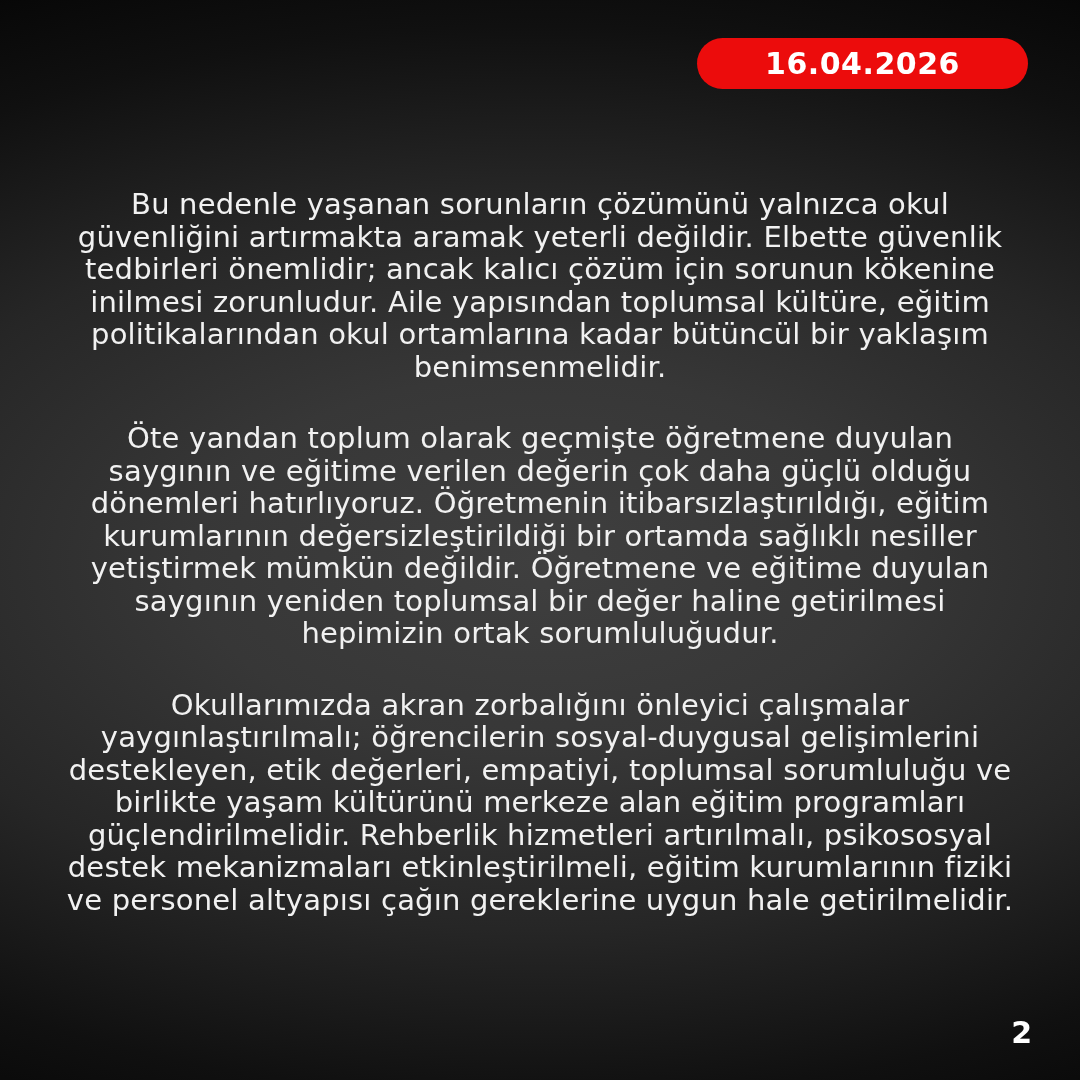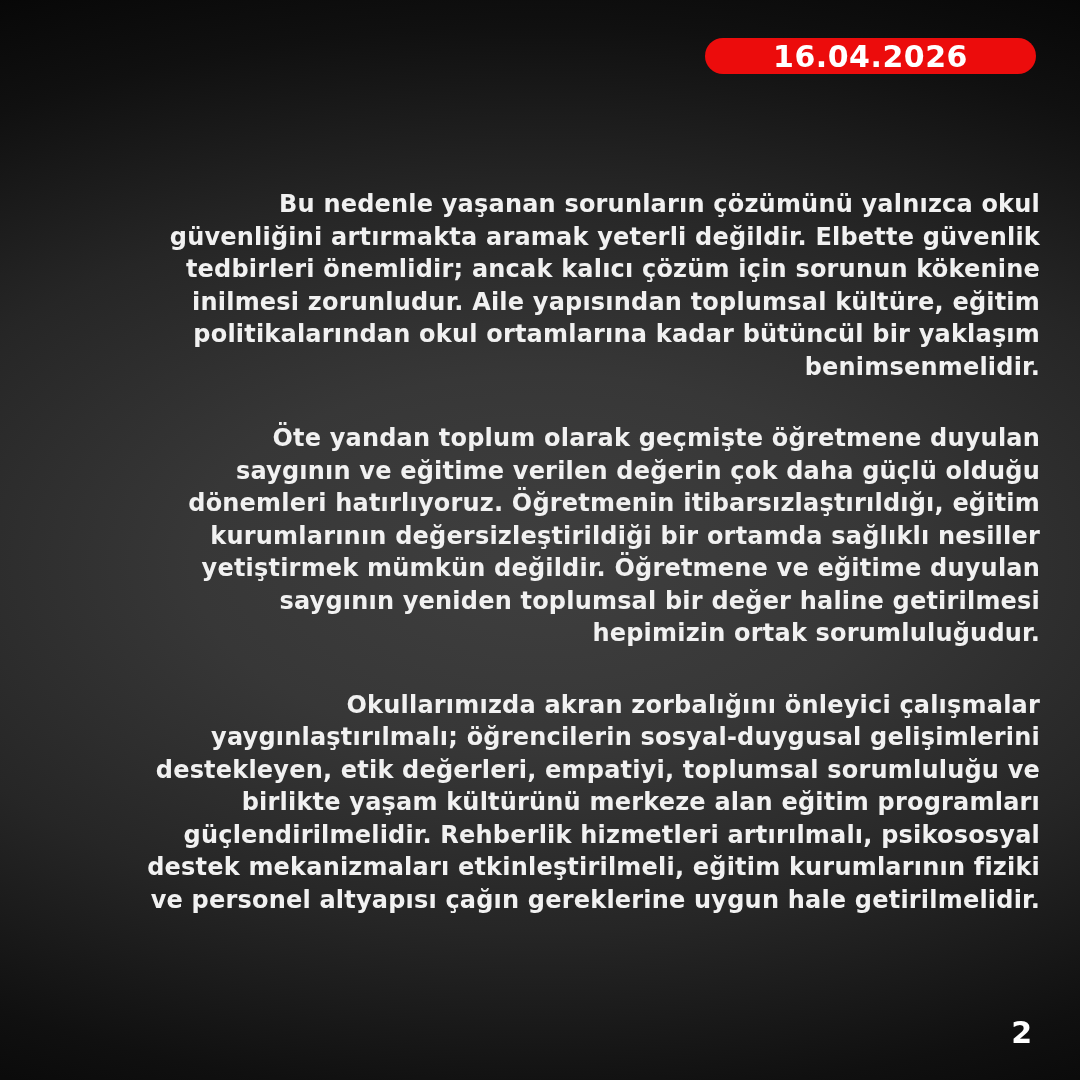--- a/index.html
+++ b/index.html
@@ -17,23 +17,23 @@
         #3f3f3f 0%,
         #373737 28%,
         #262626 55%,
         #101010 80%,
         #040404 100%);
     font-family: "DejaVu Sans", "Liberation Sans", sans-serif;
   }
   .date-badge {
     position: absolute;
     top: 38px;
-    right: 44px;
+    right: 52px;
     width: 331px;
-    height: 36px;
+    height: 51px;
     border-radius: 26px;
     background: #ec0c0c;
     display: flex;
     align-items: center;
     justify-content: center;
   }
   .date-badge span {
     color: #ffffff;
     font-size: 30px;
     font-weight: 700;
@@ -42,26 +42,25 @@
   .content {
     position: absolute;
     top: 188px;
     left: 40px;
     right: 40px;
     text-align: center;
     color: #f1f1f1;
   }
   .paragraph {
     white-space: pre-line;
-    font-size: 24px;
-    font-weight: 700;
+    font-size: 29px;
+    font-weight: 400;
     line-height: 32.5px;
     letter-spacing: 0.2px;
     margin: 0 0 39px 0;
-    text-align: right;
   }
   .page-number {
     position: absolute;
     right: 48px;
     bottom: 30px;
     color: #ffffff;
     font-size: 30px;
     font-weight: 700;
   }
 </style>

